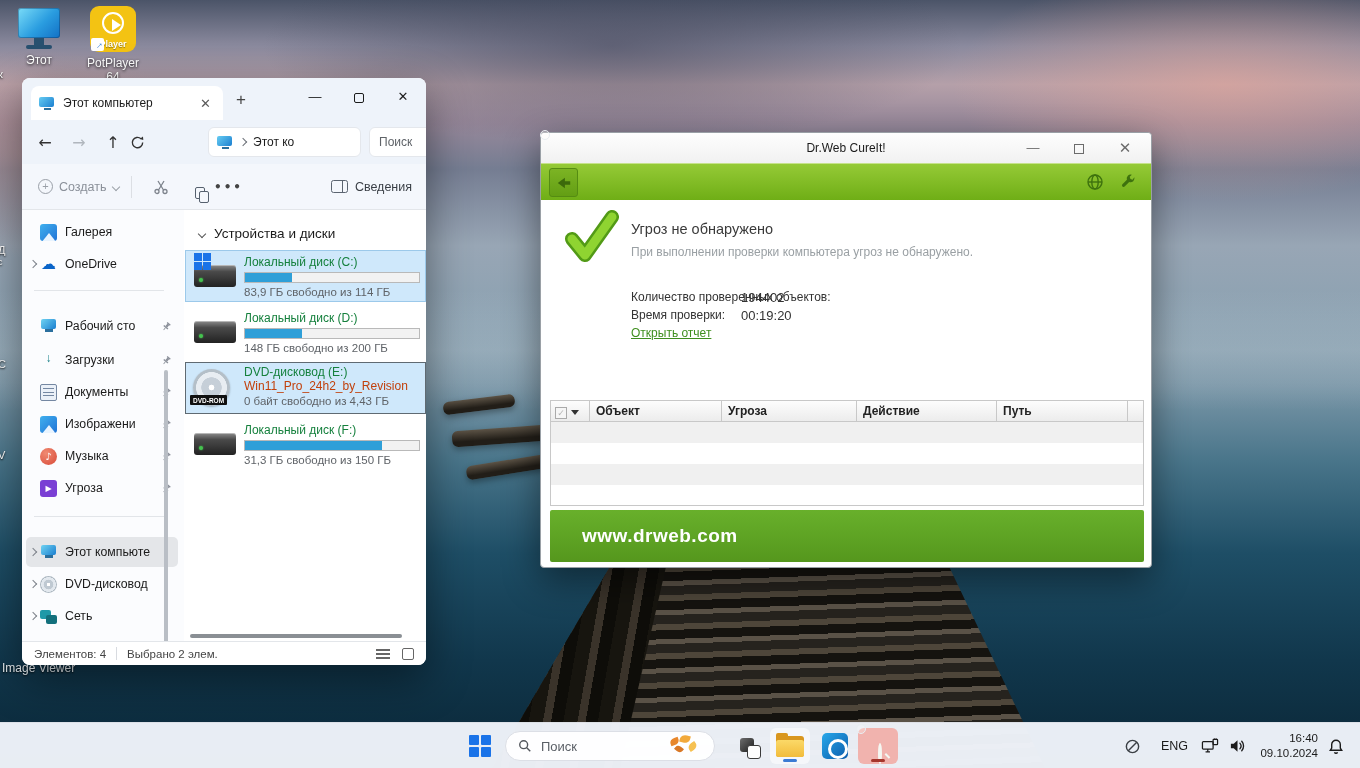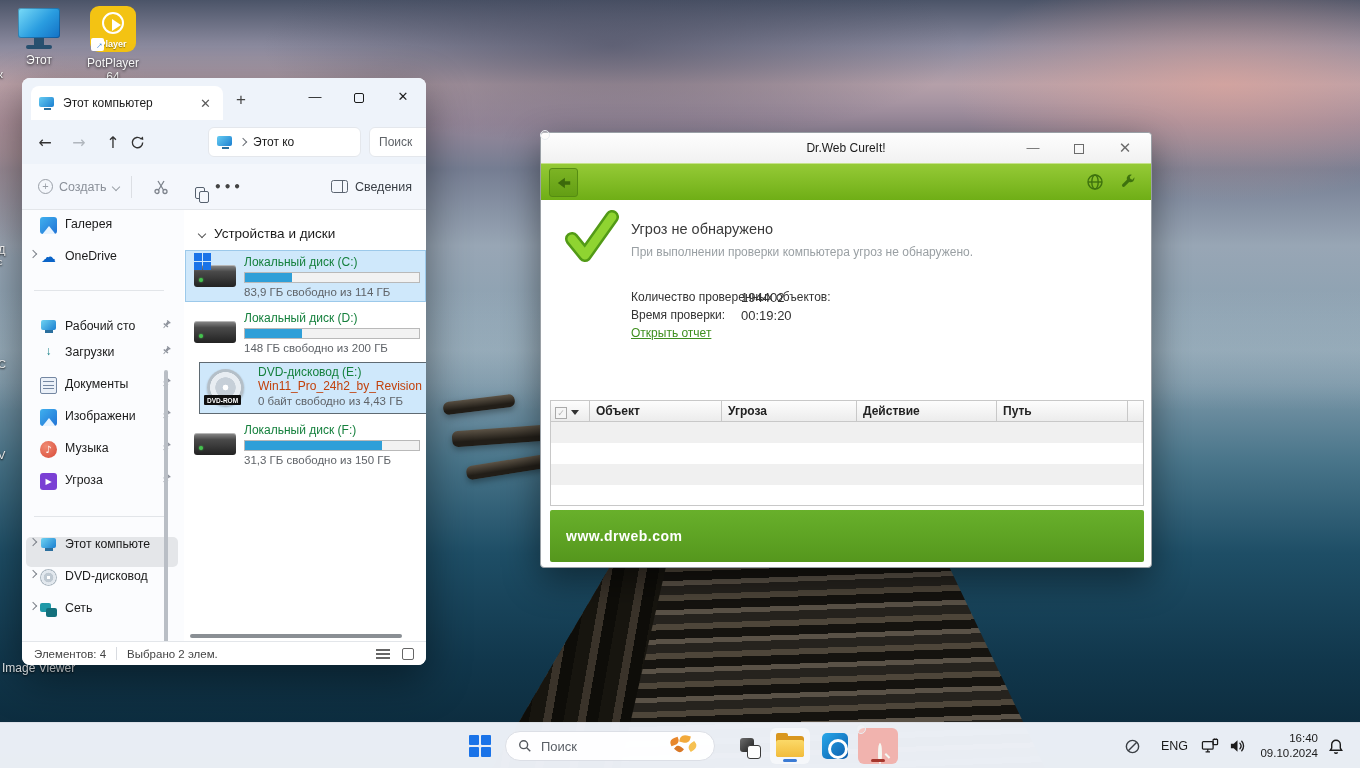--- a/index.html
+++ b/index.html
@@ -77,21 +77,21 @@
   .tb-ico { width:34px; text-align:center; color:#55606e; font-size:15px; cursor:pointer; font-family:"DejaVu Sans",sans-serif; }
   .copy-ic { position:relative; width:14px; height:16px; margin:0 auto; }
   .copy-ic i { position:absolute; width:10px; height:12px; border:1.4px solid #55606e; border-radius:2px; background:#f4f7fc; }
   .copy-ic i:first-child { left:0; top:0; } .copy-ic i:last-child { left:4px; top:4px; }
   .dots { letter-spacing:2px; color:#444; font-weight:bold; font-size:12px; }
   .tb-details { margin-left:auto; margin-right:14px; display:flex; align-items:center; gap:7px; font-size:12.5px; color:#3a3f46; cursor:pointer; }
   .pane-ic { width:17px; height:13px; border:1.4px solid #5b6470; border-radius:2.5px; position:relative; }
   .pane-ic::after { content:""; position:absolute; right:4px; top:0; bottom:0; width:1.4px; background:#5b6470; }
 
   .ex-side { position:absolute; left:0; top:132px; width:162px; bottom:24px; background:#fbfcfe; }
-  .side-row { position:absolute; left:4px; width:152px; height:30px; display:flex; border-radius:5px; cursor:pointer; }
+  .side-row { position:absolute; left:4px; width:152px; height:30px; display:flex; align-items:center; border-radius:5px; cursor:pointer; }
   .side-row.selrow { background:#e4e6e9; }
   .side-row .s-chev { width:14px; text-align:center; color:#7c828a; font-size:9px; }
   .side-row .s-lbl { font-size:12.3px; color:#1b1b1b; margin-left:8px; white-space:nowrap; overflow:hidden; flex:1; }
   .pin { margin-right:6px; flex:0 0 auto; }
   .side-div { position:absolute; left:12px; width:130px; height:1px; background:#e2e5e9; }
   .side-scroll { position:absolute; left:142px; top:160px; width:4px; height:290px; border-radius:2px; background:#b9bec5; }
   .ic16 { width:17px; height:17px; border-radius:3px; position:relative; flex:0 0 auto; }
   .ic-gallery,.ic-pics { background:linear-gradient(135deg,#3fb0ee,#2173d6); overflow:hidden; }
   .ic-gallery::after,.ic-pics::after { content:""; position:absolute; left:1px; bottom:-2px; width:0; height:0;
     border-left:8px solid transparent; border-right:8px solid transparent; border-bottom:10px solid #e8f4ff; }
@@ -111,21 +111,21 @@
   .ic-net { background:transparent; }
   .ic-net i { position:absolute; border-radius:2px; }
   .ic-net i:first-child { left:0; top:2px; width:11px; height:9px; background:#1f99a8; }
   .ic-net i:last-child { left:6px; top:7px; width:11px; height:9px; background:#13707c; }
 
   .ex-main { position:absolute; left:163px; top:132px; right:0; bottom:24px; background:#fff; }
   .sec-head { position:absolute; left:14px; top:16px; display:flex; align-items:center; gap:9px; color:#1b1b1b; font-size:13.5px; cursor:pointer; }
   .sec-head .chev { color:#555; }
   .drive { position:absolute; left:0; width:100%; height:52px; border:1px solid transparent; cursor:pointer; }
   .drive.sel { background:#cfe8fb; border-color:#9cc9ea; }
-  .drive.sel.focus { border-color:#5f6a72;margin-left:14px; }
+  .drive.sel.focus { border-color:#5f6a72; }
   .d-name { position:absolute; left:58px; top:4px; font-size:12px; color:#15803d; white-space:nowrap; }
   .d-vol  { position:absolute; left:58px; top:18px; font-size:12px; color:#c2410c; white-space:nowrap; }
   .d-bar  { position:absolute; left:58px; top:21px; right:5px; height:11px; background:#f2f2f2; border:1px solid #b9b9b9; }
   .d-fill { height:100%; background:#2e9fd8; }
   .d-info { position:absolute; left:58px; top:35px; font-size:11.5px; color:#5f6368; white-space:nowrap; }
   .d-info.up { top:32px; }
   .hdd { position:absolute; left:8px; top:14px; width:42px; height:22px; border-radius:3px;
     background:linear-gradient(180deg,#8c8c8c 0%,#4a4a4a 30%,#222 100%); box-shadow:inset 0 1px 0 rgba(255,255,255,.4); }
   .hdd::after { content:""; position:absolute; left:5px; bottom:5px; width:4px; height:4px; border-radius:50%; background:#45c24f; box-shadow:0 0 2px #45c24f; }
   .winlogo { position:absolute; left:8px; top:2px; width:17px; height:17px;
@@ -169,21 +169,21 @@
   .dw-table { position:absolute; left:9px; top:267px; width:594px; height:106px; border:1px solid #c8c8c8; }
   .dw-thead { position:absolute; left:0; top:0; width:100%; height:21px; background:linear-gradient(#fdfdfd,#ececec); border-bottom:1px solid #c8c8c8; display:flex; }
   .th { font-size:12px; font-weight:bold; color:#222; padding:3px 0 0 6px; border-right:1px solid #c8c8c8; }
   .th-check { width:39px; display:flex; align-items:center; gap:4px; padding-left:4px; cursor:pointer; }
   .cb { width:12px; height:12px; border:1px solid #aaa; background:#f6f6f6; color:#b5b5b5; font-size:9px; line-height:11px; text-align:center; }
   .caret { width:0; height:0; border-left:4px solid transparent; border-right:4px solid transparent; border-top:5px solid #333; }
   .dw-rows { position:absolute; left:0; top:21px; width:100%; bottom:0;
     background:repeating-linear-gradient(180deg,#f0f0f0 0 21px,#fff 21px 42px); }
   .dw-banner { position:absolute; left:9px; top:377px; width:594px; height:52px; background:linear-gradient(180deg,#68b02b,#55971d);
     border-radius:2px; display:flex; align-items:center; cursor:pointer; }
-  .dw-banner span { color:#fff; font-size:14px; font-weight:bold; margin-left:16px; letter-spacing:.5px; }
+  .dw-banner span { color:#fff; font-size:19px; font-weight:bold; margin-left:32px; letter-spacing:.5px; }
 
   
   .taskbar { position:absolute; left:0; bottom:0; width:100%; height:46px; z-index:10;
     background:rgba(240,244,250,.97); border-top:1px solid rgba(0,0,0,.05); }
   .tb-btn { position:absolute; top:5px; width:40px; height:36px; border-radius:6px; display:flex; align-items:center; justify-content:center; cursor:pointer; }
   .start-grid { display:grid; grid-template-columns:10px 10px; grid-template-rows:10px 10px; gap:1.5px; }
   .start-grid i { background:#1a73e8; border-radius:1px; }
   .sbar { position:absolute; left:505px; top:8px; width:210px; height:30px; background:rgba(255,255,255,.95);
     border:1px solid #dcdfe6; border-radius:15px; display:flex; align-items:center; padding:0 12px; gap:9px; cursor:pointer; overflow:hidden; }
   .sbar .q-txt { font-size:13px; color:#5a5f66; flex:1; }
@@ -310,21 +310,21 @@
         <span class="ic16 ic-gallery"></span>
       <span class="s-lbl">Галерея</span>
     </div>
     <div class="side-row" style="top:39px;">
       <span class="s-chev"><span class="chev r"></span></span>
       <span class="ic16 ic-cloud">☁</span>
       <span class="s-lbl">OneDrive</span>
     </div>
     <div class="side-div" style="top:80px;"></div>
 
-    <div class="side-row" style="top:109px;">
+    <div class="side-row" style="top:101px;">
       <span class="s-chev"></span>
       <span class="ic16 ic-deskpc">
           <div class="m1"></div>
           <div class="m2"></div>
         </span>
       <span class="s-lbl">Рабочий сто</span>
       <svg class="pin" width="11" height="11" viewBox="0 0 16 16" fill="#8b909a">
           <g transform="rotate(40 8 8)">
             <rect x="5" y="2" width="6" height="2"></rect>
             <rect x="6.3" y="3.5" width="3.4" height="5"></rect>

